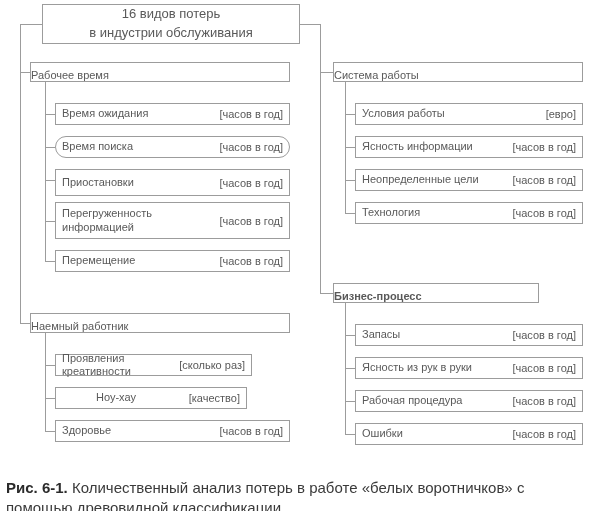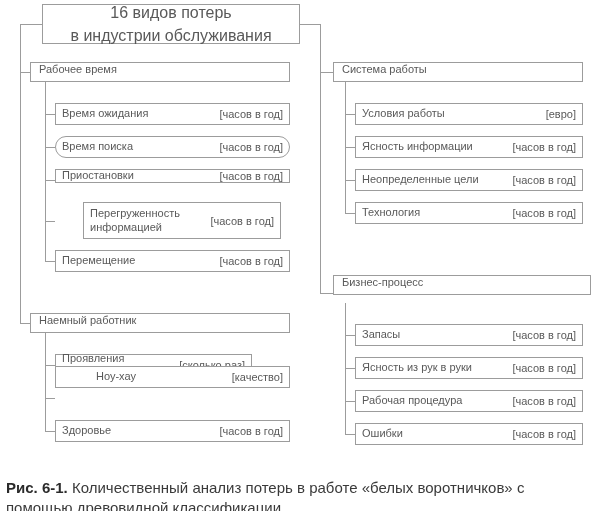--- a/index.html
+++ b/index.html
@@ -17,27 +17,27 @@
     background: #ffffff;
     color: #595959;
     font-size: 11px;
     box-sizing: border-box;
   }
   .root-box {
     display: flex;
     flex-direction: column;
     justify-content: center;
     text-align: center;
-    font-size: 16px;
+    font-size: 13px;
     line-height: 1.45;
   }
   .cat-box {
     display: flex;
-    align-items: flex-start;
-    padding: 0 8px;
+    align-items: flex-end;
+    padding: 0 0;
   }
   .leaf-box {
     display: flex;
     align-items: center;
     justify-content: space-between;
     gap: 6px;
     padding: 0 6px;
   }
   .leaf-label { flex: 1 1 auto; line-height: 1.2; }
   .leaf-unit { flex: 0 0 auto; white-space: nowrap; }
@@ -74,46 +74,46 @@
       <div class="box leaf-box" style="left: 55px; top: 103px; width: 235px; height: 22px;">
         <span class="leaf-label">Время ожидания</span>
         <span class="leaf-unit">[часов в год]</span>
       </div>
       <div class="line" style="left: 45px; top: 147px; width: 10px; height: 1px;"></div>
       <div class="box leaf-box" style="left: 55px; top: 136px; width: 235px; height: 22px; border-radius: 11px;">
         <span class="leaf-label">Время поиска</span>
         <span class="leaf-unit">[часов в год]</span>
       </div>
       <div class="line" style="left: 45px; top: 180px; width: 10px; height: 1px;"></div>
-      <div class="box leaf-box" style="left: 55px; top: 169px; width: 235px; height: 14px; gap: 12px;">
+      <div class="box leaf-box" style="left: 55px; top: 169px; width: 235px; height: 27px; gap: 12px;">
         <span class="leaf-label">Приостановки</span>
         <span class="leaf-unit">[часов в год]</span>
       </div>
       <div class="line" style="left: 45px; top: 220.5px; width: 10px; height: 1px;"></div>
-      <div class="box leaf-box" style="left: 55px; top: 202px; width: 198px; height: 37px; margin-left: 28px;">
+      <div class="box leaf-box" style="left: 55px; top: 202px; width: 235px; height: 37px;">
         <span class="leaf-label">Перегруженность информацией</span>
         <span class="leaf-unit">[часов в год]</span>
       </div>
       <div class="line" style="left: 45px; top: 261px; width: 10px; height: 1px;"></div>
       <div class="box leaf-box" style="left: 55px; top: 250px; width: 235px; height: 22px;">
         <span class="leaf-label">Перемещение</span>
         <span class="leaf-unit">[часов в год]</span>
       </div>
       <div class="line" style="left: 45px; top: 82px; width: 1px; height: 179px;"></div>
       <div class="line" style="left: 20px; top: 323px; width: 10px; height: 1px;"></div>
       <div class="box cat-box" style="left: 30px; top: 313px; width: 260px; height: 20px;">
         <span class="">Наемный работник</span>
       </div>
       <div class="line" style="left: 45px; top: 365px; width: 10px; height: 1px;"></div>
       <div class="box leaf-box" style="left: 55px; top: 354px; width: 197px; height: 22px;">
         <span class="leaf-label">Проявления креативности</span>
         <span class="leaf-unit">[сколько раз]</span>
       </div>
       <div class="line" style="left: 45px; top: 398px; width: 10px; height: 1px;"></div>
-      <div class="box leaf-box" style="left: 55px; top: 366px; width: 235px; height: 22px; padding-left: 40px;">
+      <div class="box leaf-box" style="left: 55px; top: 387px; width: 192px; height: 22px; padding-left: 40px;">
         <span class="leaf-label">Ноу-хау</span>
         <span class="leaf-unit">[качество]</span>
       </div>
       <div class="line" style="left: 45px; top: 431px; width: 10px; height: 1px;"></div>
       <div class="box leaf-box" style="left: 55px; top: 420px; width: 235px; height: 22px;">
         <span class="leaf-label">Здоровье</span>
         <span class="leaf-unit">[часов в год]</span>
       </div>
       <div class="line" style="left: 45px; top: 333px; width: 1px; height: 98px;"></div>
       <div class="line" style="left: 300px; top: 24px; width: 20px; height: 1px;"></div>
@@ -137,21 +137,21 @@
         <span class="leaf-label">Неопределенные цели</span>
         <span class="leaf-unit">[часов в год]</span>
       </div>
       <div class="line" style="left: 345px; top: 213px; width: 10px; height: 1px;"></div>
       <div class="box leaf-box" style="left: 355px; top: 202px; width: 228px; height: 22px;">
         <span class="leaf-label">Технология</span>
         <span class="leaf-unit">[часов в год]</span>
       </div>
       <div class="line" style="left: 345px; top: 82px; width: 1px; height: 131px;"></div>
       <div class="line" style="left: 320px; top: 293px; width: 13px; height: 1px;"></div>
-      <div class="box cat-box" style="left: 333px; top: 275px; width: 258px; height: 20px;">
+      <div class="box cat-box" style="left: 333px; top: 283px; width: 206px; height: 20px; font-weight: bold;">
         <span class="">Бизнес-процесс</span>
       </div>
       <div class="line" style="left: 345px; top: 335px; width: 10px; height: 1px;"></div>
       <div class="box leaf-box" style="left: 355px; top: 324px; width: 228px; height: 22px;">
         <span class="leaf-label">Запасы</span>
         <span class="leaf-unit">[часов в год]</span>
       </div>
       <div class="line" style="left: 345px; top: 368px; width: 10px; height: 1px;"></div>
       <div class="box leaf-box" style="left: 355px; top: 357px; width: 228px; height: 22px;">
         <span class="leaf-label">Ясность из рук в руки</span>

